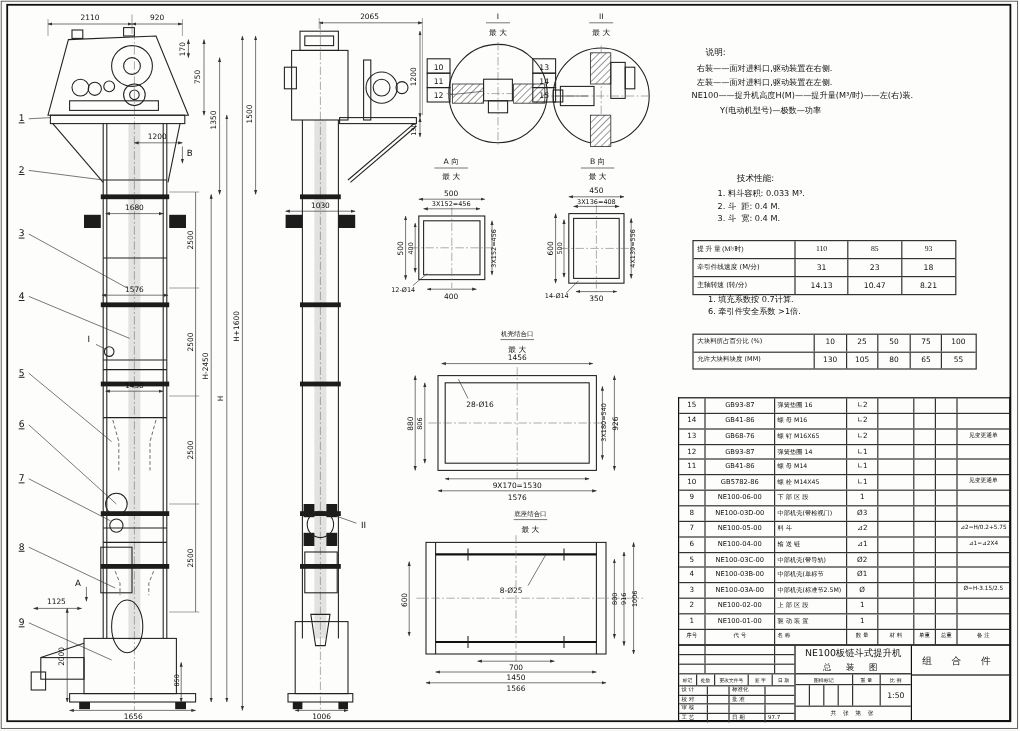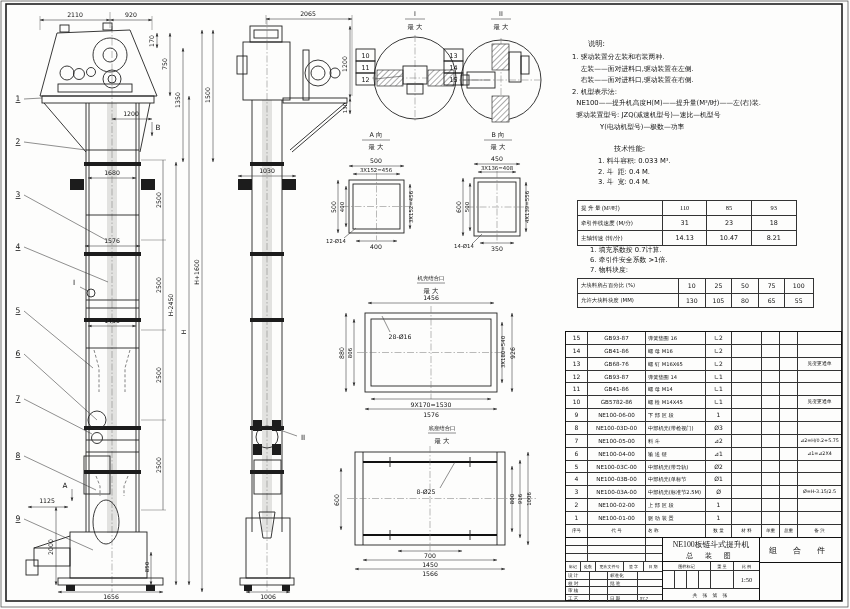--- a/index.html
+++ b/index.html
@@ -56,21 +56,21 @@
   .c1{width:58px;font-size:5.6px;}
   .c2{width:60px;font-size:5.2px;text-align:left!important;padding-left:2px;}
   .c3{width:26px;font-size:6px;}
   .c4{width:30px;}
   .c5{width:18px;font-size:4.4px;}
   .c6{width:18px;font-size:4.4px;}
   .c7{flex:1;font-size:4.8px;}
   .bomhead{font-size:4.6px;}
   .bomhead>div{font-size:4.6px!important;}
 
-  .tb{left:565px;top:537px;width:277px;height:64px;border:1.4px solid #111;box-sizing:border-box;font-family:Liberation Serif, serif;}
+  .tb{left:565px;top:537px;width:277px;height:64px;border:1.4px solid #111;box-sizing:border-box;}
   .tb *{box-sizing:border-box;}
   .tbl{position:absolute;left:0;top:0;width:97px;height:100%;border-right:1px solid #111;}
   .tbm{position:absolute;left:97px;top:0;width:97px;height:100%;border-right:1px solid #111;}
   .tbr{position:absolute;left:194px;top:0;right:0;height:100%;}
   .erow{display:flex;height:8px;border-bottom:.6px solid #333;}
   .erow>div{border-right:.6px solid #333;}
   .e0{width:22px;}.e1{width:58px;}.e2{flex:1;border-right:none!important;}
   .revrow{display:flex;height:10px;border-bottom:.6px solid #333;font-size:4px;text-align:center;}
   .revrow>div{border-right:.6px solid #333;line-height:10px;overflow:hidden;}
   .revrow>div:last-child{border-right:none;}
@@ -457,26 +457,23 @@
     <line class="dim" x1="363" y1="560" x2="497" y2="560"></line>
         <text class="t" x="430" y="567">1450</text>
     <line class="dim" x1="355" y1="569" x2="505" y2="569"></line>
         <text class="t" x="430" y="576">1566</text>
   </g>
 </svg>
 
   <div class="abs notes">
     <div class="ntitle">说明:</div>
     <div id="notesLines">
-        <div class="nline">1. 驱动装置分左装和右装两种.</div>
+        <div class="nline">    右装——面对进料口,驱动装置在右侧.</div>
         <div class="nline">    左装——面对进料口,驱动装置在左侧.</div>
-        <div class="nline">    右装——面对进料口,驱动装置在右侧.</div>
-        <div class="nline">2. 机型表示法:</div>
         <div class="nline">  NE100——提升机高度H(M)——提升量(M³/时)——左(右)装.</div>
-        <div class="nline">  驱动装置型号: JZQ(减速机型号)—速比—机型号</div>
         <div class="nline">             Y(电动机型号)—极数—功率</div>
       </div>
   </div>
 
   <div class="abs specs">
     <div class="stitle">技术性能:</div>
     <div id="specLines">
         <div class="sline">1. 料斗容积: 0.033 M³.</div>
         <div class="sline">2. 斗  距: 0.4 M.</div>
         <div class="sline">3. 斗  宽: 0.4 M.</div>
@@ -500,21 +497,20 @@
         <div class="lb">主轴转速  (转/分)</div>
         <div class="vl">14.13</div>
         <div class="vl">10.47</div>
         <div class="vl">8.21</div>
       </div>
     </div>
 
   <div class="abs nl2" id="specLines2">
       <div class="n2line">1. 填充系数按 0.7计算.</div>
       <div class="n2line">6. 牵引件安全系数 &gt;1倍.</div>
-      <div class="n2line">7. 物料块度:</div>
     </div>
 
   <div class="abs sp2" id="specTable2">
       <div class="row">
         <div class="lb">大块料所占百分比 (%)</div>
         <div class="vl">10</div>
         <div class="vl">25</div>
         <div class="vl">50</div>
         <div class="vl">75</div>
         <div class="vl">100</div>

